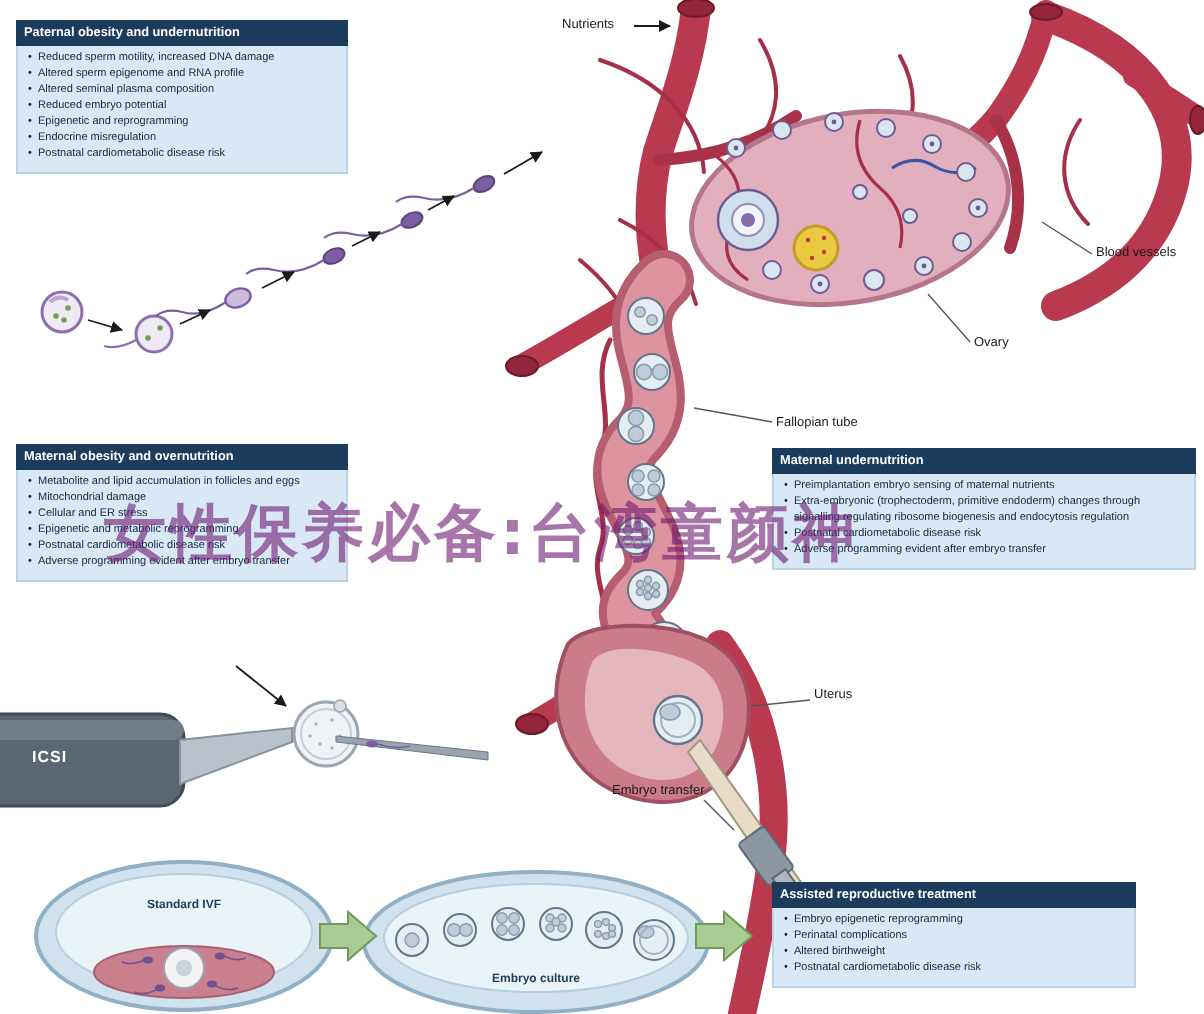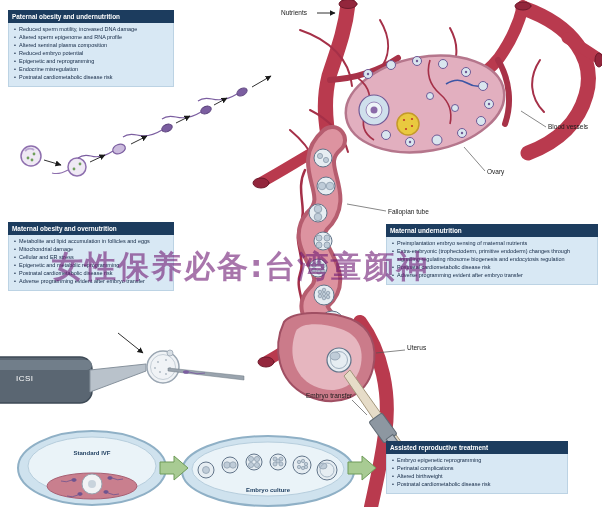--- a/index.html
+++ b/index.html
@@ -7,21 +7,21 @@
           font-family:"Liberation Sans",sans-serif}
   #art{position:absolute;left:0;top:0;width:602px;height:507px}
 
   .infobox{position:absolute;z-index:10}
   .infobox .hd{background:#1c3c5e;color:#fff;font-weight:bold;font-size:6.4px;line-height:1.25;padding:2.5px 4px}
   .infobox ul{list-style:none;margin:0;background:#d8e8f4;padding:3px 4px 4px;border:0.5px solid #bcd3e4;border-top:none}
   .infobox li{position:relative;padding-left:6px;font-size:5.5px;line-height:1.45;color:#122744}
   .infobox li::before{content:"•";position:absolute;left:1px}
 
   .lbl{position:absolute;font-size:6.5px;color:#1a1a1a;z-index:6;white-space:nowrap}
-  .lbl.white{color:#ffffff;font-weight:normal;font-size:8px;letter-spacing:.5px}
+  .lbl.white{color:#ffffff;font-weight:bold;font-size:8px;letter-spacing:.5px}
   .lbl.navy{color:#1c3c5e;font-weight:bold;font-size:6px;text-align:center}
 
   .watermark{position:absolute;left:52px;top:246px;z-index:40;font-size:31px;font-weight:bold;
              color:#701a75;opacity:.6;letter-spacing:2px;white-space:nowrap;
              font-family:"DejaVu Sans",sans-serif}
 </style>
 </head>
 <body>
 
 <div id="canvas">

